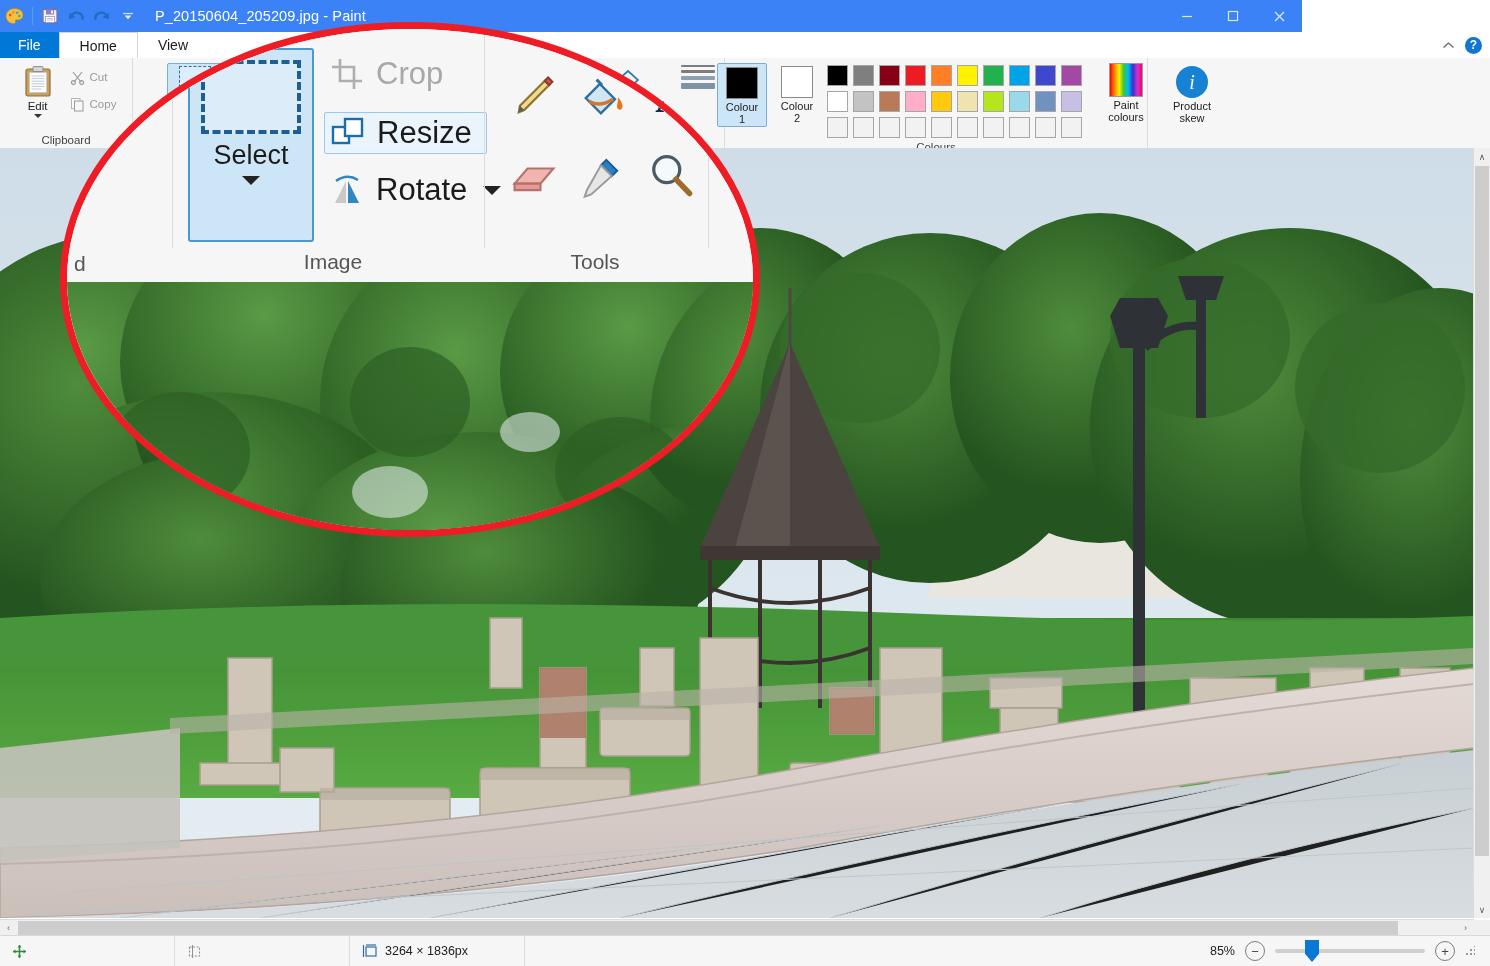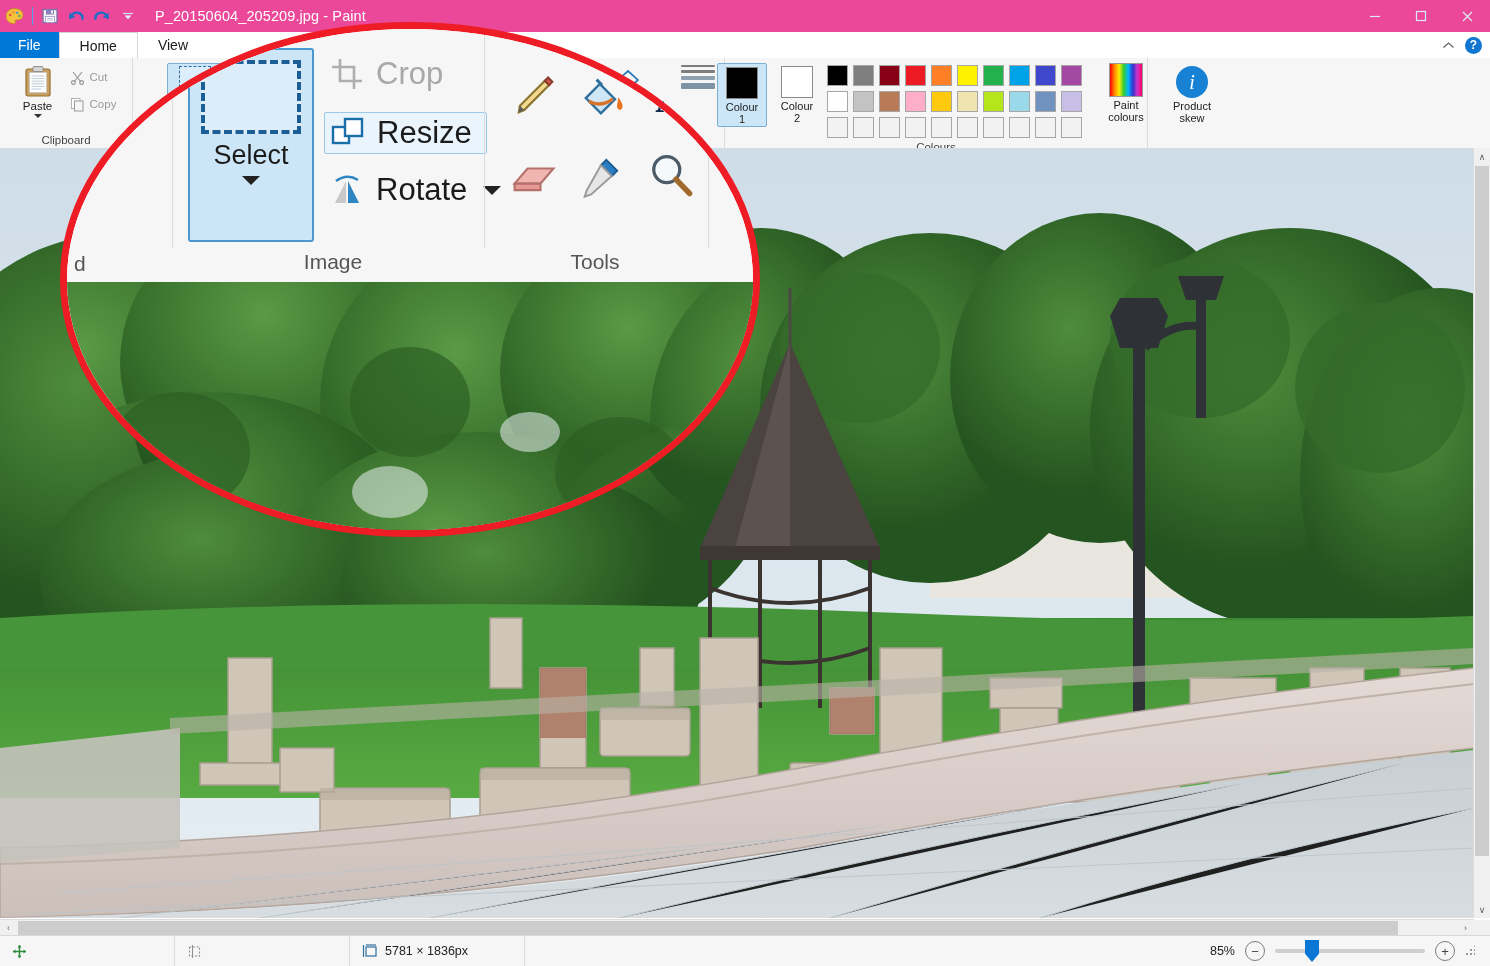--- a/index.html
+++ b/index.html
@@ -6,22 +6,22 @@
   body{
     width:1490px;height:966px;overflow:hidden;
     font-family:"Liberation Sans", sans-serif;
     background:#f0f0f0;
     -webkit-font-smoothing:antialiased;
   }
   .app{position:relative;width:1490px;height:966px;overflow:hidden;background:#fff;}
 
   
   .titlebar{
-    position:absolute;left:0;top:0;width:1490px;height:32px;
-    background:#ec4899;color:#fff;display:flex;align-items:center;
+    position:absolute;left:0;top:0;width:1302px;height:32px;
+    background:#3b82f6;color:#fff;display:flex;align-items:center;
   }
   .tb-icon{width:28px;height:32px;display:flex;align-items:center;justify-content:center;}
   .qat-sep{width:1px;height:18px;background:#4da2e8;margin:0 4px;}
   .qat-btn{width:26px;height:26px;display:flex;align-items:center;justify-content:center;cursor:default;}
   .tb-title{margin-left:14px;font-size:14.5px;color:#fff;letter-spacing:.1px;white-space:nowrap;}
   .tb-spacer{flex:1;}
   .wbtn{width:46px;height:32px;display:flex;align-items:center;justify-content:center;}
   .wbtn svg{display:block;}
 
   
@@ -246,21 +246,21 @@
             <rect x="10" y="1.6" width="10" height="5" rx="1" fill="#d7d7d7" stroke="#8a8a8a" stroke-width="1"></rect>
             <g stroke="#b9c7d4" stroke-width=".9">
               <path d="M8.6 11 H21.4"></path>
                 <path d="M8.6 13.6 H21.4"></path>
                 <path d="M8.6 16.2 H21.4"></path>
               <path d="M8.6 18.8 H21.4"></path>
                 <path d="M8.6 21.4 H21.4"></path>
                 <path d="M8.6 24 H18"></path>
             </g>
           </svg>
-          <span class="lbl">Paste</span>
+          <span class="lbl">Edit</span>
           <span class="caret"></span>
         </div>
         <div class="imgcol">
           <div class="smallrow">
             <svg width="15" height="15" viewBox="0 0 15 15">
               <path d="M3 2 L11 12 M12 2 L4 12" stroke="#9a9a9a" stroke-width="1.2" fill="none"></path>
               <circle cx="3.4" cy="12.6" r="1.9" fill="none" stroke="#9a9a9a" stroke-width="1.2"></circle>
               <circle cx="11.6" cy="12.6" r="1.9" fill="none" stroke="#9a9a9a" stroke-width="1.2"></circle>
             </svg>
             <span>Cut</span>
@@ -653,21 +653,21 @@
       </span>
     </div>
     <div class="st-cell dim">
       <span>
         <svg width="16" height="15" viewBox="0 0 16 15">
           <rect x="4" y="3" width="10" height="9" fill="none" stroke="#2f6f9e" stroke-width="1.2"></rect>
           <path d="M1.5 1 V13" stroke="#2f6f9e" stroke-width="1.2"></path>
           <path d="M4 1 H14" stroke="#2f6f9e" stroke-width="1.2"></path>
         </svg>
       </span>
-      <span>5781 × 1836px</span>
+      <span>3264 × 1836px</span>
     </div>
     <div class="st-spacer"></div>
     <div class="zoomarea">
       <span>85%</span>
       <span class="zbtn">−</span>
       <span class="ztrack">
         <span class="zthumb"></span>
       </span>
       <span class="zbtn">+</span>
       <span class="grip"></span>

